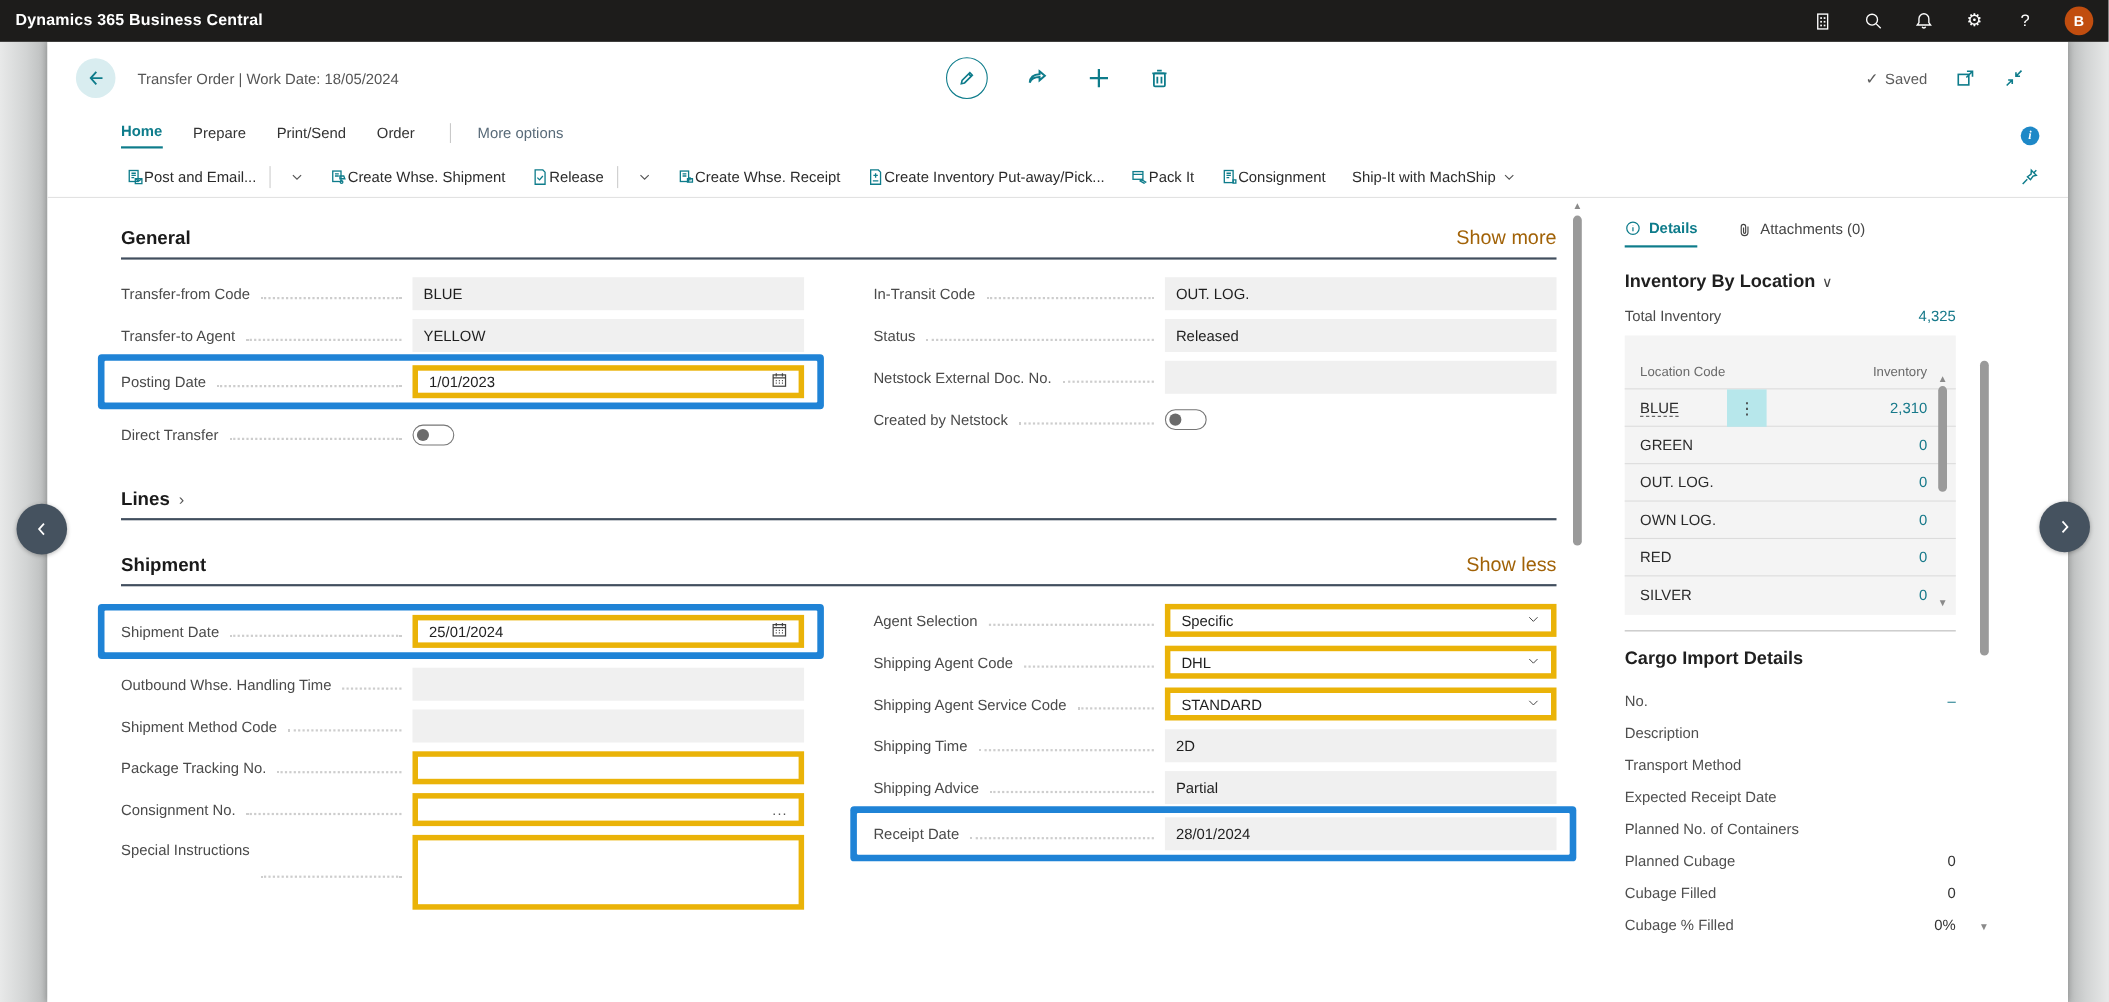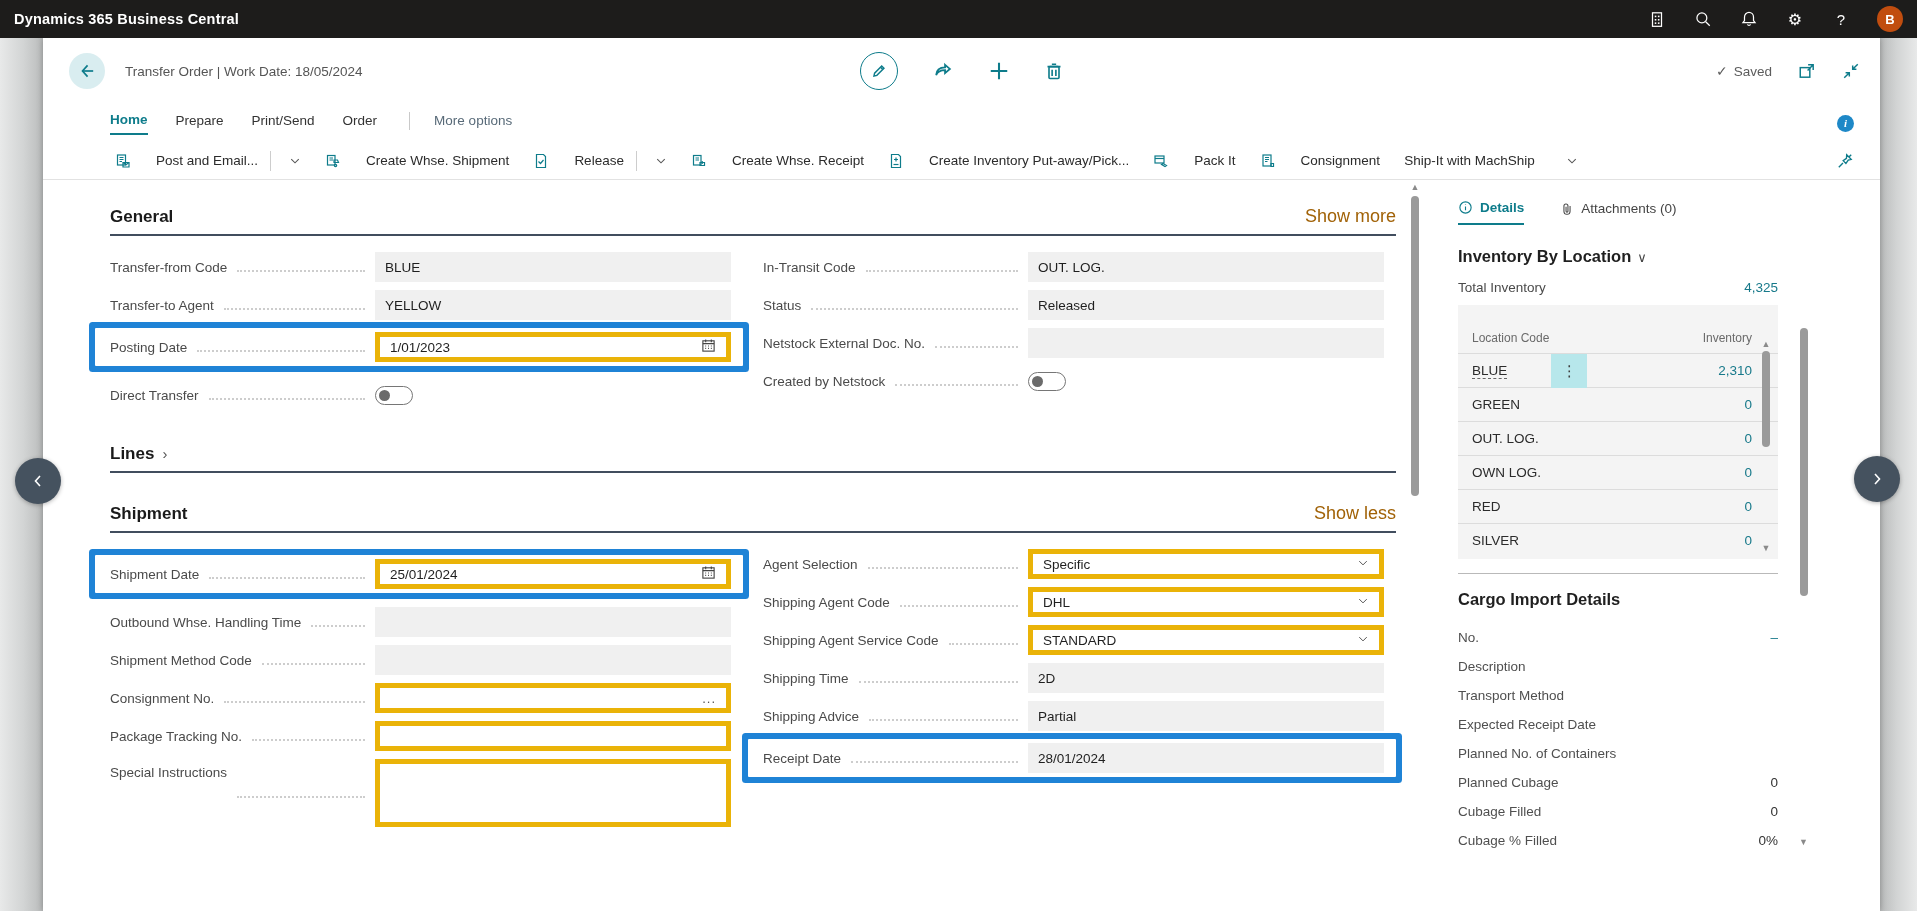--- a/index.html
+++ b/index.html
@@ -18,21 +18,21 @@
   .shell { position:absolute; top:38px; left:0; right:0; bottom:0; }
   .edge-left { position:absolute; left:0; top:0; bottom:0; width:43px; background:linear-gradient(to right,#e8e9e9 0%,#d2d4d4 55%,#b9bbbb 100%); }
   .edge-right { position:absolute; right:0; top:0; bottom:0; width:37px; background:linear-gradient(to left,#e8e9e9 0%,#d2d4d4 55%,#b9bbbb 100%); }
   .card { position:absolute; left:43px; right:37px; top:0; bottom:0; background:#fff; box-shadow:0 0 6px rgba(0,0,0,.28); overflow:hidden; }
   .nav-circle { position:absolute; width:46px; height:46px; border-radius:50%; background:#45525f; color:#fff; display:flex; align-items:center; justify-content:center; z-index:20; cursor:pointer; box-shadow:0 1px 4px rgba(0,0,0,.3); }
   .nav-circle svg { stroke:#fff; fill:none; stroke-width:1.6; }
   .nav-prev { left:15px; top:420px; }
   .nav-next { left:1854px; top:418px; }
 
   
-  .card-top { height:60px; display:flex; align-items:center; padding:6px 20px 0 26px; position:relative; }
+  .card-top { height:60px; display:flex; align-items:center; padding:6px 40px 0 26px; position:relative; }
   .back-btn { width:36px; height:36px; border-radius:50%; background:#d9edf0; display:flex; align-items:center; justify-content:center; cursor:pointer; }
   .back-btn svg { stroke:#0e7c8b; fill:none; stroke-width:1.5; }
   .context-label { margin-left:20px; font-size:13.5px; color:#555; }
   .center-icons { position:absolute; left:50%; transform:translateX(-50%); display:flex; align-items:center; gap:34px; }
   .hicon { display:flex; align-items:center; justify-content:center; cursor:pointer; }
   .hicon svg { stroke:#0e7c8b; fill:none; stroke-width:1.3; }
   .edit-circle { width:38px; height:38px; border-radius:50%; border:1.5px solid #0e7c8b; display:flex; align-items:center; justify-content:center; }
   .top-right { margin-left:auto; display:flex; align-items:center; gap:26px; }
   .saved { display:flex; align-items:center; gap:6px; color:#5c5c5c; font-size:13.5px; }
   .saved .check { color:#5c5c5c; font-size:14px; }
@@ -43,40 +43,40 @@
   
   .tabs-row { margin-top:10px; padding:0 26px 0 67px; display:flex; align-items:center; font-size:13.5px; height:30px; }
   .tab { margin-right:28px; color:#333; cursor:pointer; padding-bottom:6px; }
   .tab.active { color:#0e7c8b; font-weight:bold; border-bottom:2.5px solid #0e7c8b; }
   .tab-divider { width:1px; height:18px; background:#c9c9c9; margin:0 24px 4px 4px; }
   .tab.more { color:#586a78; }
   .info-dot { margin-left:auto; width:17px; height:17px; border-radius:50%; background:#1e88c7; color:#fff; font-size:11px; font-weight:bold; display:flex; align-items:center; justify-content:center; cursor:pointer; font-family:"Liberation Serif",serif; font-style:italic; }
 
   
   .ribbon { margin-top:4px; padding:0 26px 0 72px; height:38px; display:flex; align-items:center; font-size:13.5px; color:#2b2b2b; border-bottom:1px solid #e2e2e2; }
-  .action { display:flex; align-items:center; gap:25px; cursor:pointer; white-space:nowrap; }
+  .action { display:flex; align-items:center; gap:0; cursor:pointer; white-space:nowrap; }
   .action svg { stroke:#0e7c8b; fill:none; stroke-width:1.2; flex:0 0 auto; }
   .rb-divider { width:1px; height:20px; background:#cdcdcd; margin:0 12px; }
   .rb-gap { width:24px; }
   .caret { color:#555; margin-left:6px; display:flex; }
   .caret svg { stroke:#555; fill:none; stroke-width:1.4; }
   .pin { margin-left:auto; display:flex; cursor:pointer; }
   .pin svg { stroke:#0e7c8b; fill:none; stroke-width:1.2; }
 
   
   .content { display:flex; position:relative; height:673px; }
   .main { flex:0 0 1365px; padding:26px 12px 0 67px; }
 
   .section-head { display:flex; align-items:center; }
   .section-title { font-size:17px; font-weight:bold; color:#1a1a1a; cursor:pointer; }
   .section-link { margin-left:auto; font-size:18px; color:#a16207; cursor:pointer; }
   .section-rule { border-bottom:2px solid #414e5e; margin-top:7px; }
   .chev-inline { font-size:15px; color:#555; margin-left:8px; font-weight:normal; }
 
-  .fields { display:grid; grid-template-columns:621px 621px; column-gap:32px; margin-top:16px; }
+  .fields { display:grid; grid-template-columns:621px 621px; column-gap:63px; margin-top:16px; }
   .field { display:flex; align-items:center; min-height:30px; margin-bottom:8px; font-size:13.5px; }
   .field.top { align-items:flex-start; }
   .lbl { color:#4a4a4a; white-space:nowrap; padding-top:0; }
   .field.top .lbl { padding-top:6px; }
   .leader { flex:1; margin:0 10px 4px 10px; border-bottom:2px dotted #cdcdcd; height:14px; min-width:14px; align-self:center; }
   .val { flex:0 0 356px; height:30px; display:flex; align-items:center; padding:0 10px; color:#1f1f1f; position:relative; }
   .val.readonly { background:#f0f0f0; }
   .val.editable { background:#fff; border:5px solid #eab308; }
   .val.textarea { height:68px; align-items:flex-start; padding-top:6px; }
   .val .grow { flex:1; }
@@ -465,34 +465,34 @@
                 </div>
             </div>
             <div class="field">
               <span class="lbl">Shipment Method Code</span>
               <span class="leader"></span>
               <div class="val readonly">
                   <span></span>
                 </div>
             </div>
             <div class="field">
+              <span class="lbl">Package Tracking No.</span>
+              <span class="leader"></span>
+              <div class="val editable">
+                  <span></span>
+                </div>
+            </div>
+            <div class="field">
               <span class="lbl">Consignment No.</span>
               <span class="leader"></span>
               <div class="val editable">
                 <span></span>
                   <span class="grow"></span>
                 <span class="assist-dots">...</span>
               </div>
-            </div>
-            <div class="field">
-              <span class="lbl">Package Tracking No.</span>
-              <span class="leader"></span>
-              <div class="val editable">
-                  <span></span>
-                </div>
             </div>
             <div class="field top">
               <span class="lbl">Special Instructions</span>
               <span class="leader"></span>
               <div class="val editable textarea">
                   <span></span>
                 </div>
             </div>
           </div>
 

